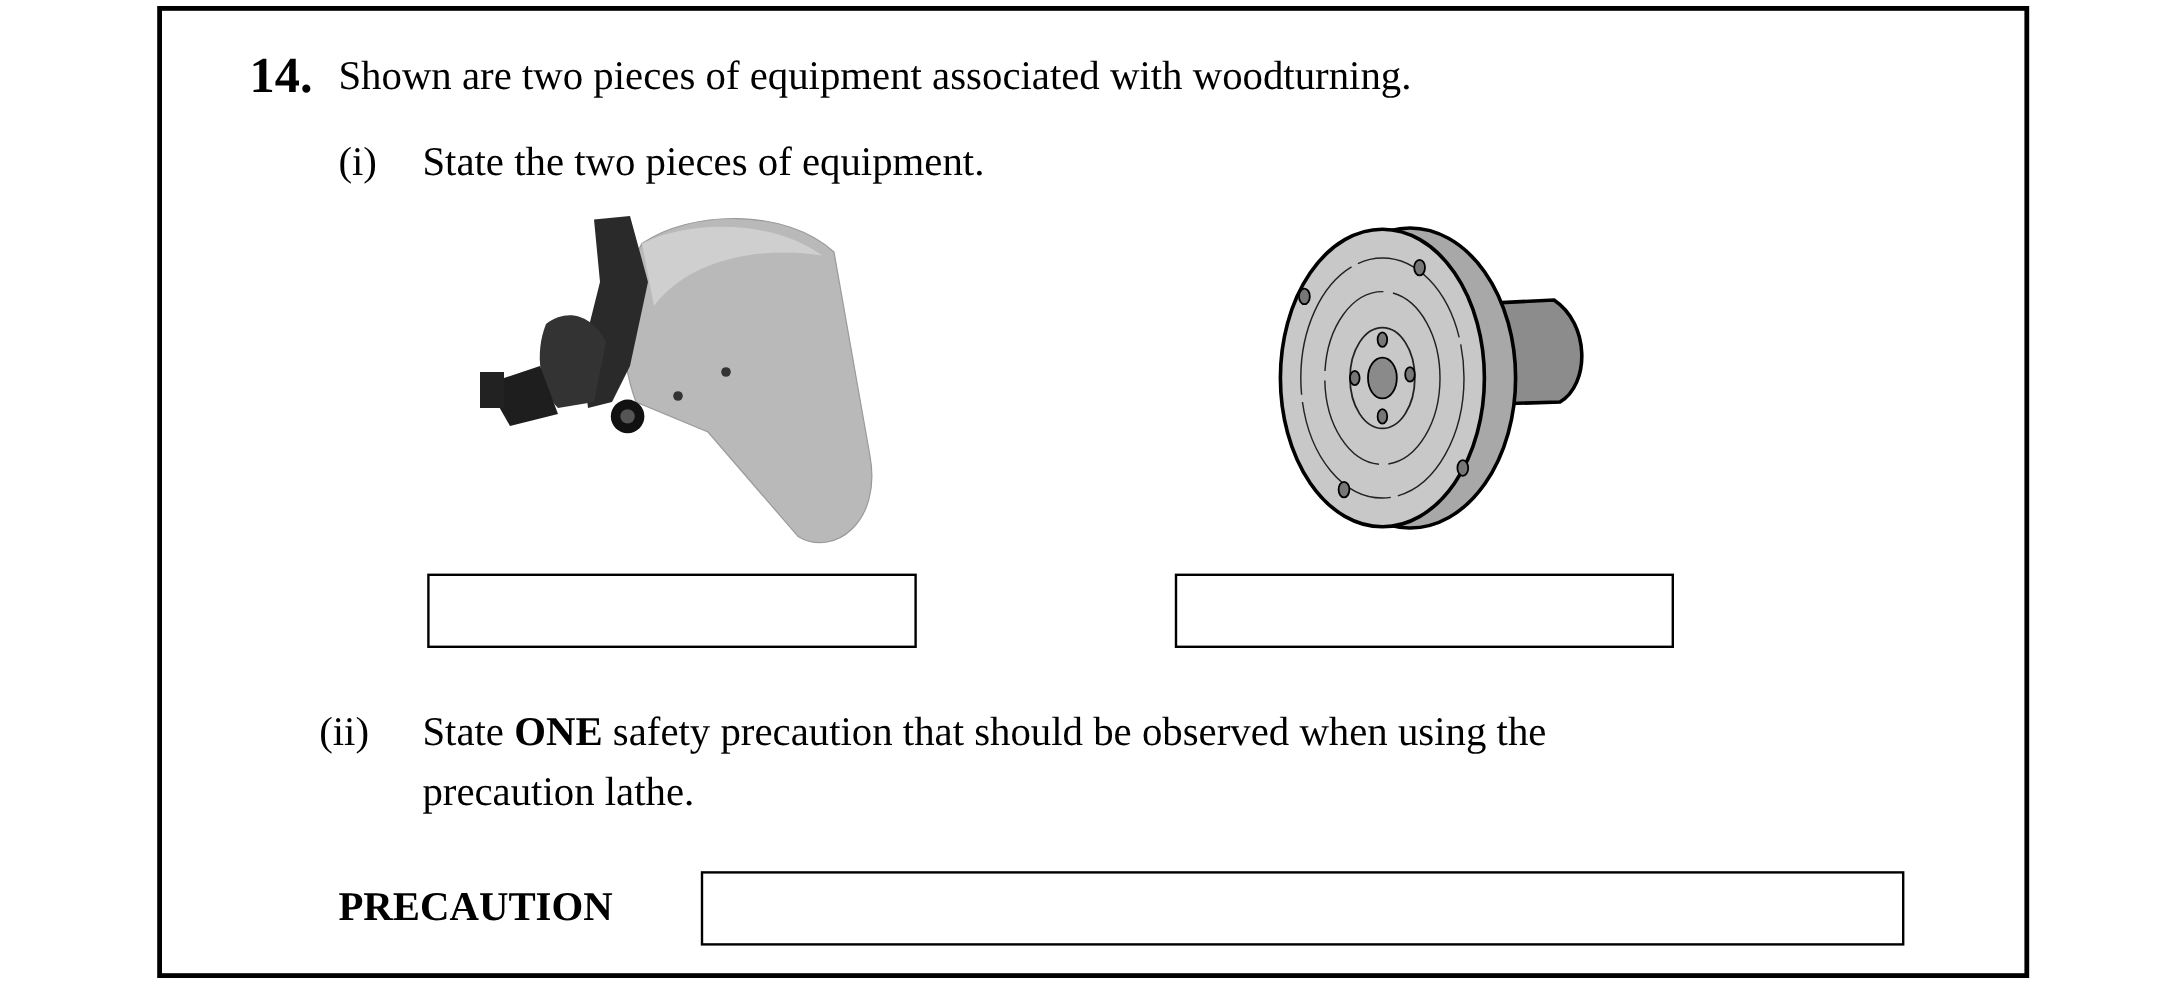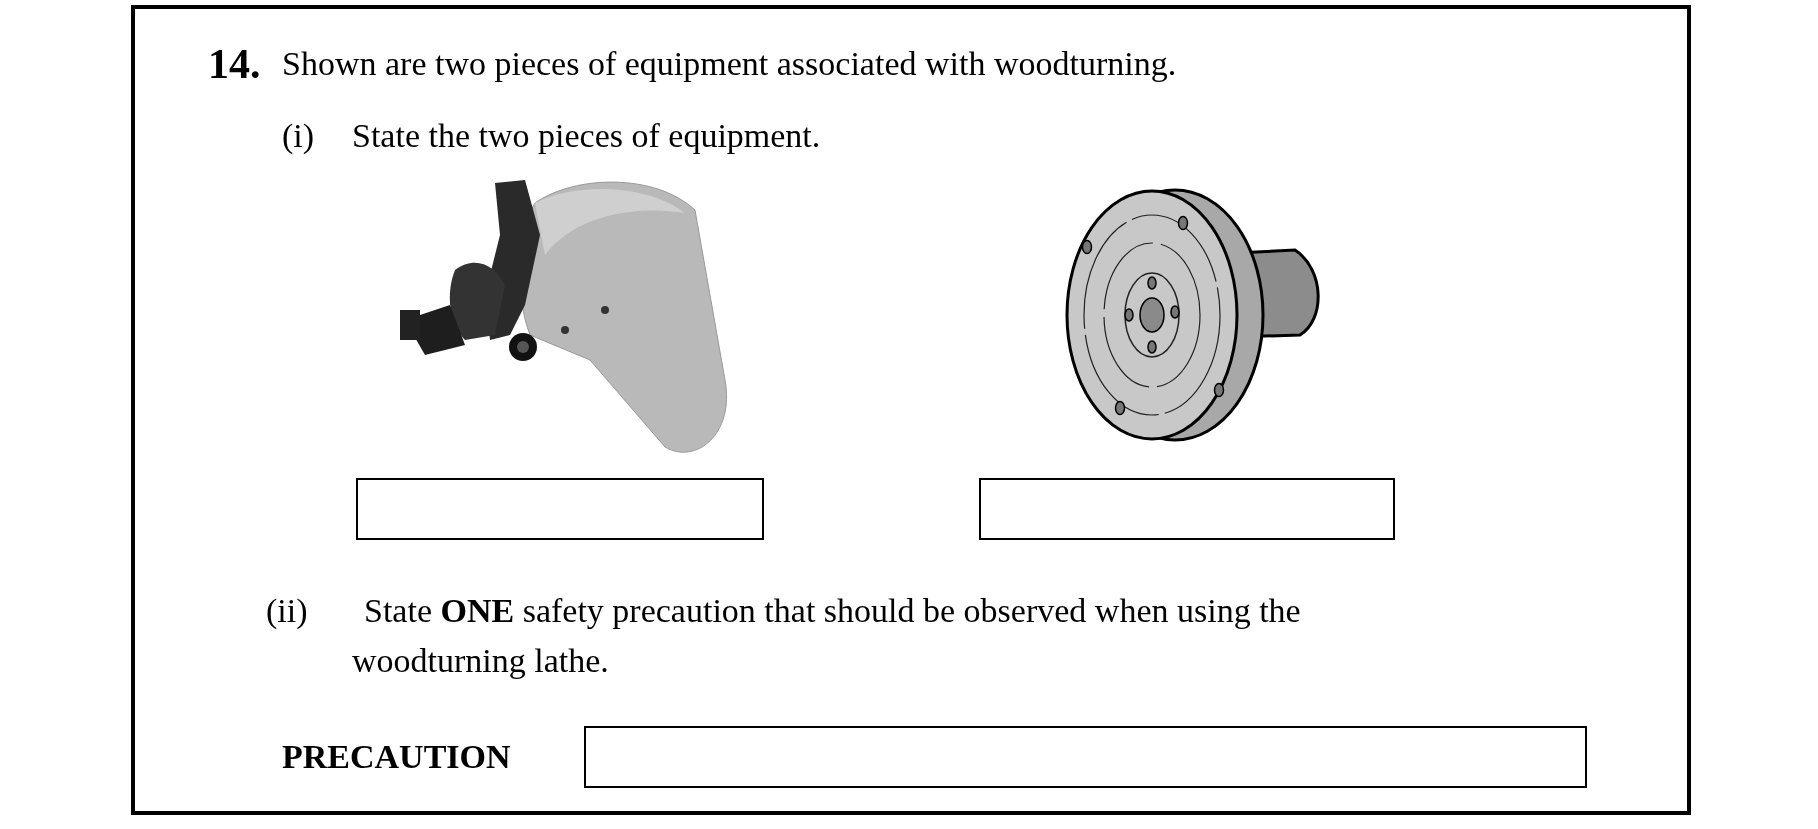--- a/index.html
+++ b/index.html
@@ -64,17 +64,17 @@
     <ellipse cx="118" cy="48" rx="4.5" ry="6.5" fill="#777" stroke="#000" stroke-width="1.5"></ellipse>
     <ellipse cx="154" cy="215" rx="4.5" ry="6.5" fill="#777" stroke="#000" stroke-width="1.5"></ellipse>
     <ellipse cx="55" cy="233" rx="4.5" ry="6.5" fill="#777" stroke="#000" stroke-width="1.5"></ellipse>
   </svg>
 </div>
 
 <input class="answer-box" style="left: 356px; top: 478px; width: 408px; height: 62px;" type="text" value="">
 <input class="answer-box" style="left: 979px; top: 478px; width: 416px; height: 62px;" type="text" value="">
 
 <div class="txt" style="left:266px;top:587px;">(ii)</div>
-<div class="txt" style="left:352px;top:587px;margin-left:12px;"><span>State </span><span class="b">ONE</span><span> safety precaution that should be observed when using the</span></div>
-<div class="txt" style="left:352px;top:637px;">woodturning lathe.</div>
+<div class="txt" style="left:352px;top:587px;"><span>State </span><span class="b">ONE</span><span> safety precaution that should be observed when using the</span></div>
+<div class="txt" style="left:352px;top:637px;">precaution lathe.</div>
 
 <div class="txt b" style="left:282px;top:733px;">PRECAUTION</div>
 <input class="answer-box" style="left: 584px; top: 726px; width: 1003px; height: 62px;" type="text" value="">
 
 </body></html>

